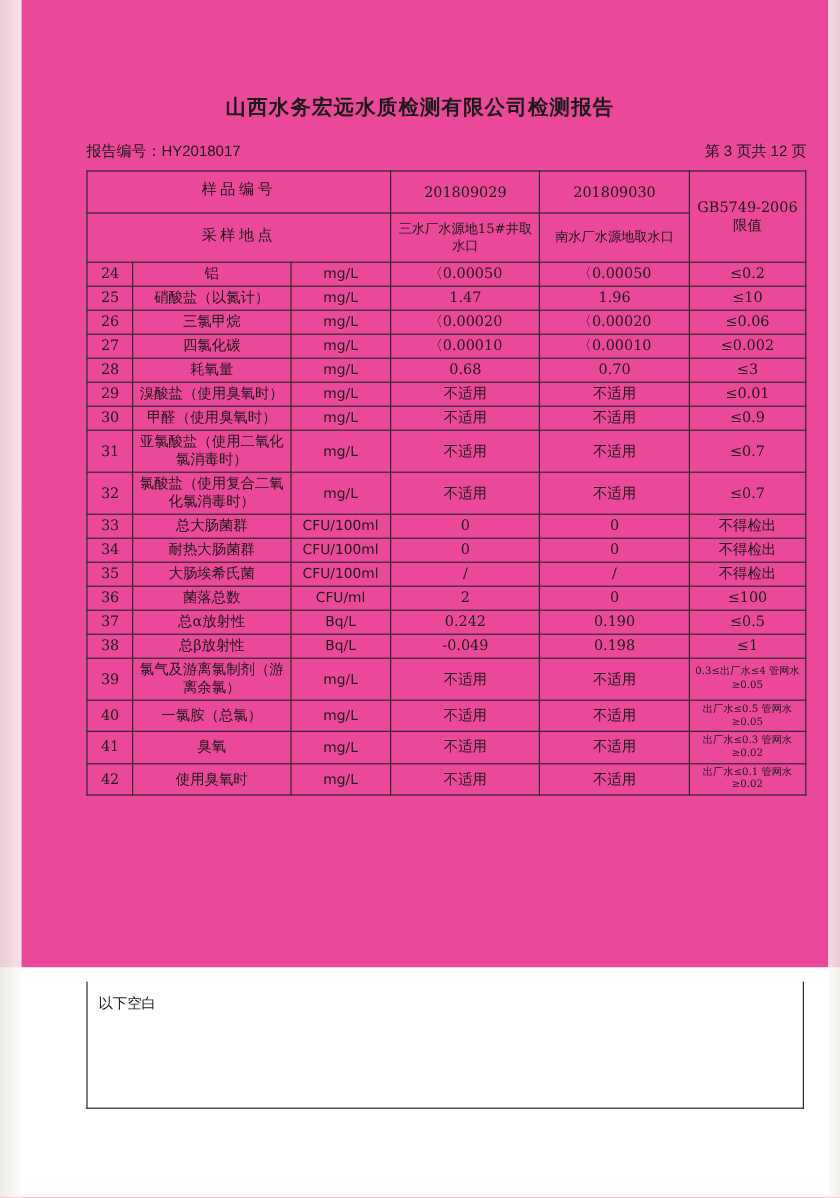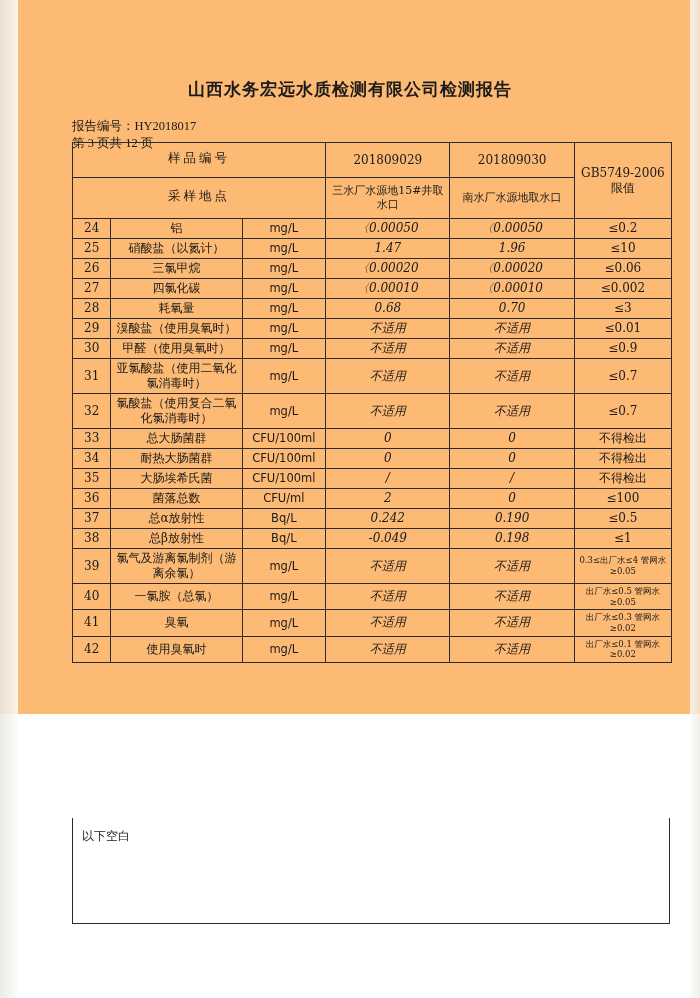--- a/index.html
+++ b/index.html
@@ -12,22 +12,22 @@
     background: #ffffff;
     font-family: "DejaVu Sans", "Liberation Sans", sans-serif;
     color: #1a1a1a;
     position: relative;
     overflow: hidden;
   }
   .page {
     position: absolute;
     left: 0; top: 0;
     width: 700px;
-    height: 714px;
-    background: #fdba74;
+    height: 806px;
+    background: #ec4899;
   }
   
   .scan-left {
     position: absolute;
     left: 0; top: 0;
     width: 18px; height: 998px;
     background: linear-gradient(to right, #e8e6e0, #fdfdfb);
     opacity: .85;
   }
   .scan-right {
@@ -49,22 +49,21 @@
     font-family: "DejaVu Serif", "Liberation Serif", serif;
   }
   .meta-row {
     position: absolute;
     top: 118px;
     left: 72px;
     width: 600px;
     display: flex;
     justify-content: space-between;
     font-size: 12.5px;
-    font-family: Liberation Serif, serif;
-    flex-direction: column;
+    font-family: Liberation Sans, sans-serif;
   }
   .report-no { white-space: nowrap; }
   .page-no { white-space: nowrap; }
 
   table.main {
     position: absolute;
     top: 142px;
     left: 72px;
     width: 600px;
     border-collapse: collapse;
@@ -86,21 +85,21 @@
   .col-val   { width: 110px; }
   .col-limit { width: 86px; }
 
   td.idx { font-size: 12px; }
   td.name {
     text-align: left;
     padding-left: 8px;
     font-size: 12px;
   }
   td.unit { font-size: 11.5px; font-family: "DejaVu Sans", "Liberation Sans", sans-serif; }
-  td.val  { font-size: 12px; font-style: italic; }
+  td.val  { font-size: 12px; }
   td.limit{ font-size: 12px; }
   td.limit.small {
     font-size: 8.5px;
     line-height: 1.25;
   }
   .hdr-sample td { height: 30px; }
   .hdr-site td { height: 36px; margin-top: 17px; }
   .hdr-label { font-size: 12.5px; letter-spacing: 3px; font-family: Liberation Mono, monospace; }
   .hdr-site-text { font-size: 11px; text-align: left; padding-left: 4px; line-height: 1.3; }
   .hdr-limit { font-size: 12px; line-height: 1.5; }

